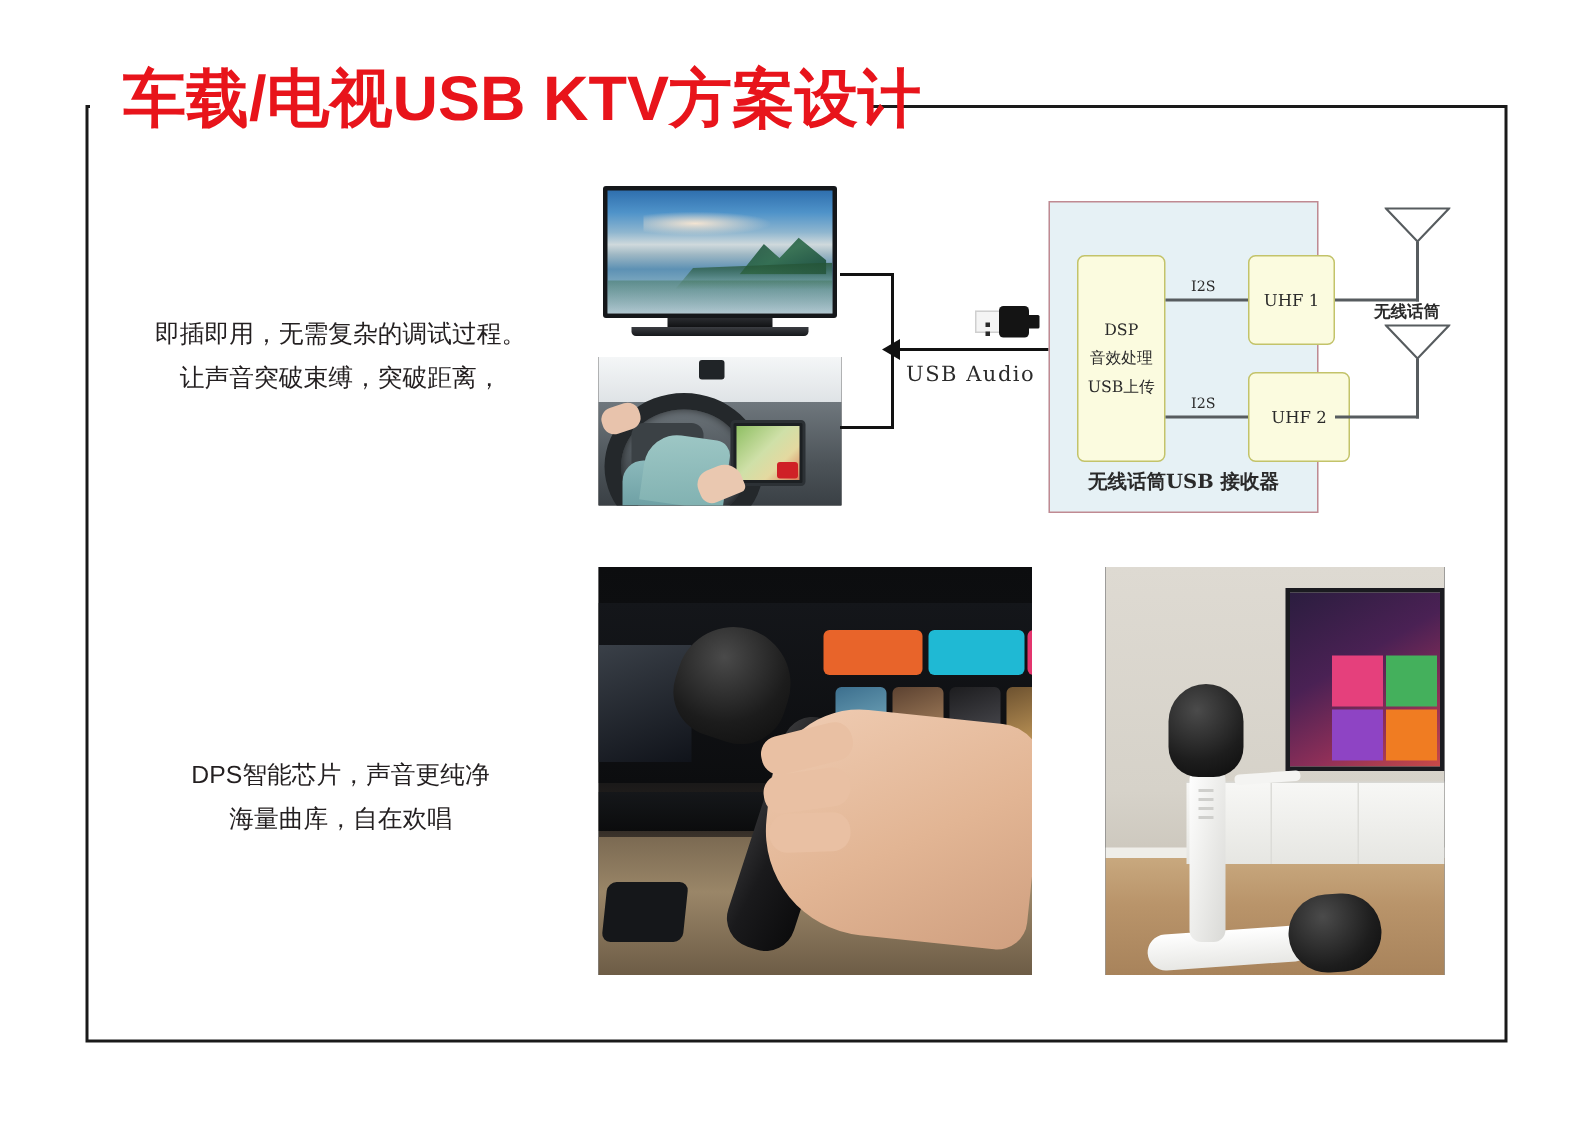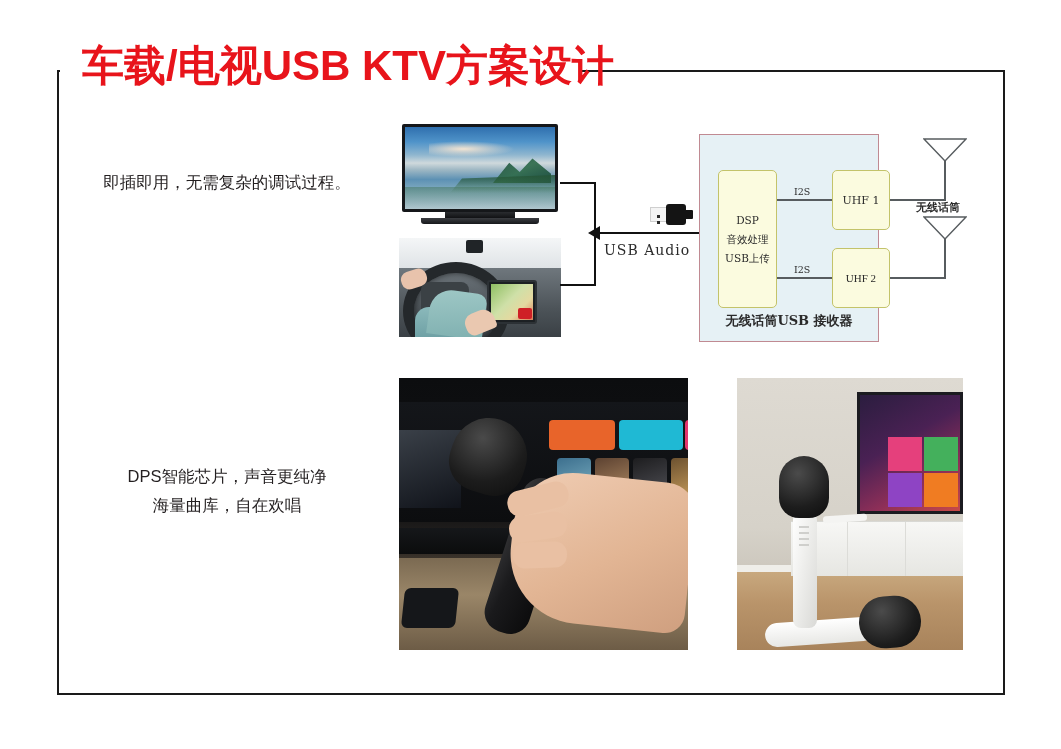--- a/index.html
+++ b/index.html
@@ -49,20 +49,21 @@
   }
 
   
   .body-text {
     position: absolute;
     text-align: center;
     color: #231f20;
     font-size: 16.5px;
     line-height: 29px;
     white-space: nowrap;
+    margin-top: 41px;
   }
   #intro-text { left: 72px; top: 168px; width: 310px; }
   #feature-text { left: 72px; top: 462px; width: 310px; }
 
   
   .photo {
     position: absolute;
     overflow: hidden;
     background: #111;
   }
@@ -328,21 +329,21 @@
     border-radius: 5px; box-sizing: border-box;
     display: flex; flex-direction: column; align-items: center; justify-content: center;
     font-family: "DejaVu Serif", "Liberation Serif", serif;
     color: #2a2a2a; text-align: center;
   }
   #box-dsp {
     left: 718px; top: 170px; width: 59px; height: 138px;
     font-size: 10.5px; line-height: 19px;
   }
   #box-uhf1 { left: 832px; top: 170px; width: 58px; height: 60px; font-size: 11px; }
-  #box-uhf2 { left: 832px; top: 248px; width: 58px; height: 60px; font-size: 11px; font-family: Liberation Serif, serif; }
+  #box-uhf2 { left: 832px; top: 248px; width: 68px; height: 60px; font-size: 11px; }
   .dsp-line { white-space: nowrap; }
 
   .dline { position: absolute; background: #575c5f; height: 1.6px; }
   #i2s-line-1 { left: 777px; top: 199px; width: 55px; }
   #i2s-line-2 { left: 777px; top: 277px; width: 55px; }
   .i2s-label {
     position: absolute;
     font-family: "DejaVu Serif", "Liberation Serif", serif;
     font-size: 9.5px; color: #2a2a2a; white-space: nowrap;
   }
@@ -373,20 +374,21 @@
 </head>
 <body>
 
 <div id="slide-frame"></div>
 <div id="frame-title-mask"></div>
 
 <div id="page-title">车载/电视USB KTV方案设计</div>
 
 <div id="intro-text" class="body-text">
   <div>即插即用，无需复杂的调试过程。</div>
+  <div>让声音突破束缚，突破距离，</div>
 </div>
 
 <div id="feature-text" class="body-text">
   <div>DPS智能芯片，声音更纯净</div>
   <div>海量曲库，自在欢唱</div>
 </div>
 
 <div id="photo-tv" class="photo">
   <div class="tv-body">
     <div class="tv-screen">

